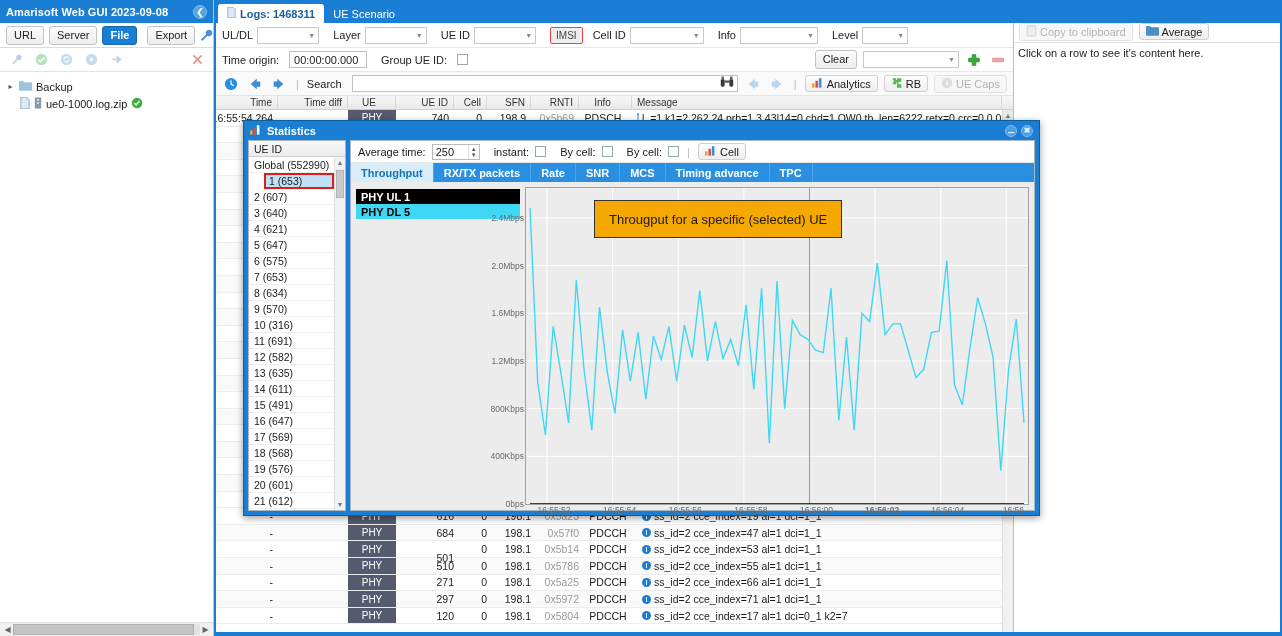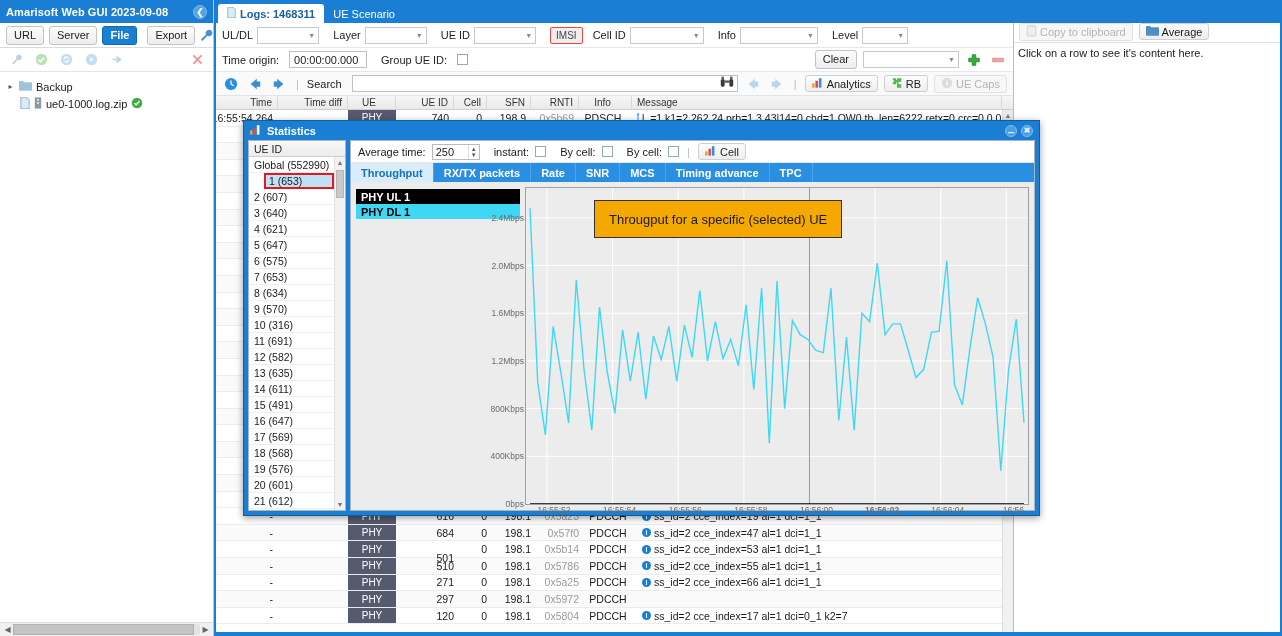--- a/index.html
+++ b/index.html
@@ -921,20 +921,21 @@
               <div class="trow">
                 <span class="td " style="width: 62px;">-</span>
                 <span class="td " style="width: 70px;"></span>
                 <span class="td td-phy" style="width: 48px; justify-content: center;">PHY</span>
                 <span class="td" style="width: 0px;"></span>
                 <span class="td " style="width: 58px;">297</span>
                 <span class="td " style="width: 33px;">0</span>
                 <span class="td " style="width: 44px;">198.1</span>
                 <span class="td hex" style="width: 48px;">0x5972</span>
                 <span class="td " style="width: 53px; justify-content: center;">PDCCH</span>
+                <span class="td left" style="flex: 1 1 0%; overflow: hidden; white-space: nowrap;"><span class="info-i">i</span>ss_id=2 cce_index=71 al=1 dci=1_1</span>
               </div>
               <div class="trow">
                 <span class="td " style="width: 62px;">-</span>
                 <span class="td " style="width: 70px;"></span>
                 <span class="td td-phy" style="width: 48px; justify-content: center;">PHY</span>
                 <span class="td" style="width: 0px;"></span>
                 <span class="td " style="width: 58px;">120</span>
                 <span class="td " style="width: 33px;">0</span>
                 <span class="td " style="width: 44px;">198.1</span>
                 <span class="td hex" style="width: 48px;">0x5804</span>
@@ -1124,21 +1125,21 @@
               <span>TPC</span>
             </div>
           </div>
 
         <div class="plot-area">
           <div class="legend-box">
             <div class="legend-item" id="legend-0" style="background: rgb(0, 0, 0); color: rgb(255, 255, 255);">
               <span>PHY UL 1</span>
             </div>
             <div class="legend-item" id="legend-1" style="background: rgb(63, 216, 244); color: rgb(0, 0, 0);">
-              <span>PHY DL 1</span>
+              <span>PHY DL 5</span>
             </div>
           </div>
 
           <div class="stats-plotwrap">
             <div class="chart-box" id="chart-box">
               <div class="yaxis" id="yaxis">
                   <div class="ylab" style="top: 316px;">0bps</div>
                   <div class="ylab" style="top: 268.302px;">400Kbps</div>
                   <div class="ylab" style="top: 220.604px;">800Kbps</div>
                   <div class="ylab" style="top: 172.906px;">1.2Mbps</div>

